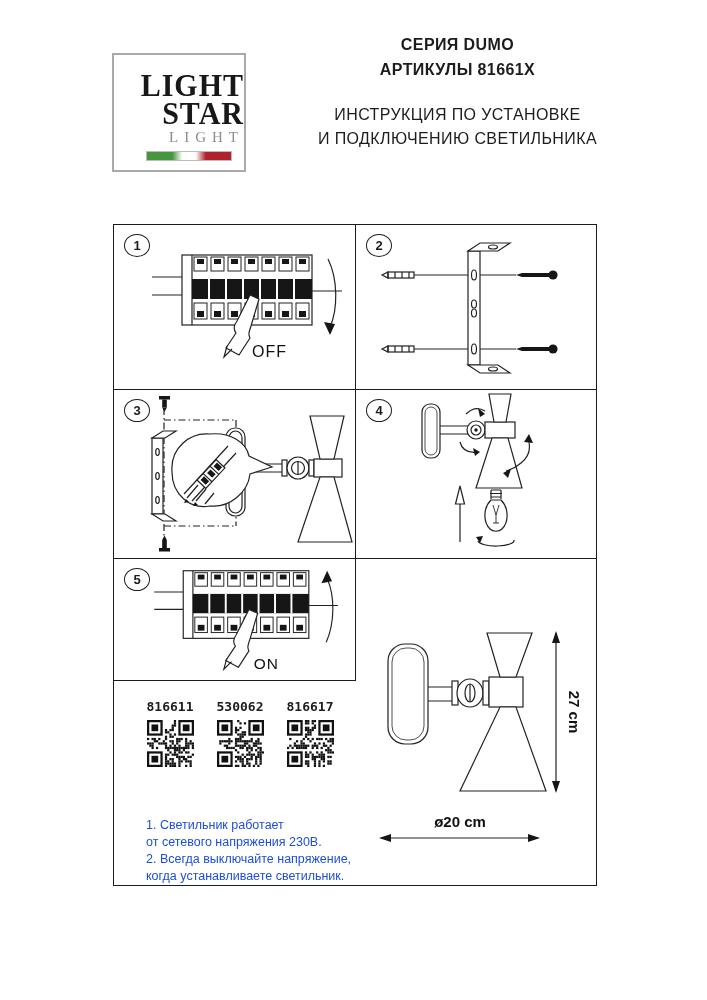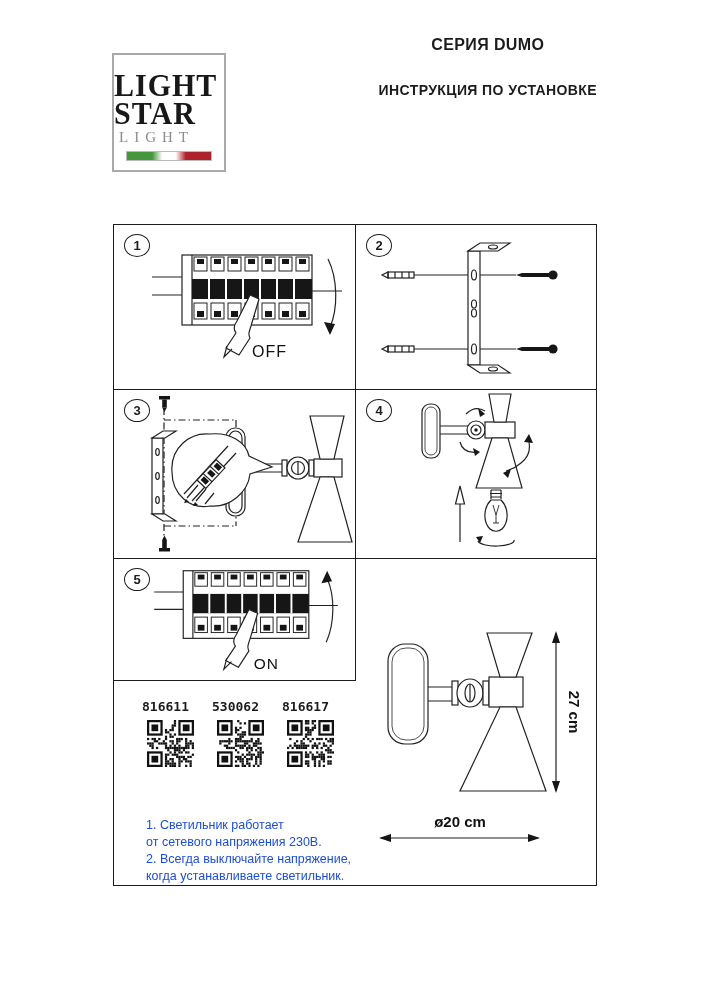--- a/index.html
+++ b/index.html
@@ -1,28 +1,28 @@
 <!DOCTYPE html>
 <html><head>
 <meta charset="utf-8">
 <style>
   html,body{margin:0;padding:0;background:#ffffff;}
   body{width:707px;height:1000px;position:relative;font-family:"Liberation Sans",sans-serif;color:#1c1c1c;overflow:hidden;}
   .abs{position:absolute;}
 
   
-  .logo-box{left:112px;top:53px;width:110px;height:115px;border:2px solid #a9a9a9;background:#fff;text-align:left;}
+  .logo-box{left:112px;top:53px;width:110px;height:115px;border:2px solid #a9a9a9;background:#fff;text-align:right;padding-left:20px;}
   .logo-word{font-family:"Liberation Serif",serif;font-weight:bold;font-size:30px;line-height:28px;letter-spacing:1px;color:#181818;transform:scaleY(1.08);}
   .logo-top-pad{height:16px;}
   .logo-group{font-family:"Liberation Serif",serif;font-size:15px;letter-spacing:6px;color:#8d8d8d;margin-top:2px;margin-left:5px;}
   .logo-flag{margin:5px auto 0 auto;width:84px;height:8px;border:1px solid #bbb;}
 
   .hdr-text{right:110px;top:32px;text-align:center;}
   .hdr-series{font-weight:bold;font-size:16px;line-height:25px;letter-spacing:.4px;}
-  .hdr-title{font-weight:bold;font-size:14px;line-height:24px;letter-spacing:.4px;margin-top:21px;}
+  .hdr-title{font-weight:normal;font-size:16px;line-height:24px;letter-spacing:.4px;margin-top:21px;}
 
   
   .grid{left:113px;top:224px;width:484px;height:662px;border:1.5px solid #1c1c1c;box-sizing:border-box;}
   .cell{position:absolute;box-sizing:border-box;background:#fff;}
   .b-r{border-right:1.5px solid #1c1c1c;}
   .b-b{border-bottom:1.5px solid #1c1c1c;}
   .c1{left:0;top:0;width:242px;height:165px;}
   .c2{left:242px;top:0;width:240px;height:165px;}
   .c3{left:0;top:165px;width:242px;height:169px;}
   .c4{left:242px;top:165px;width:240px;height:169px;}
@@ -34,39 +34,41 @@
          display:flex;align-items:center;justify-content:center;font-size:13px;font-weight:bold;background:#fff;}
 
   svg{display:block;}
   .ink{stroke:#222;fill:none;stroke-width:1.2;}
   .inkfill{fill:#fff;stroke:#222;stroke-width:1.2;}
   .solid{fill:#161616;stroke:none;}
   .lbl{font-family:"Liberation Sans",sans-serif;fill:#111;}
 
   
   .products{position:absolute;left:28px;top:18px;width:196px;display:flex;justify-content:space-between;}
-  .product{width:56px;}
+  .product{width:56px;text-align:center;}
   .product .code{font-family:"DejaVu Sans Mono",monospace;font-weight:bold;font-size:13px;letter-spacing:0;margin-bottom:6px;white-space:nowrap;}
   .qr{width:47px;height:47px;margin:0 auto;background:#fff;}
   .notes{position:absolute;left:32px;top:136px;font-size:12.5px;line-height:17px;color:#1d4ed8;}
 </style>
 </head>
 <body>
 
 <div class="abs logo-box">
   <div class="logo-top-pad"></div>
   <div class="logo-word">LIGHT</div>
   <div class="logo-word">STAR</div>
   <div class="logo-group">LIGHT</div>
   <div class="logo-flag" style="background: linear-gradient(90deg, rgb(68, 151, 60) 0px, rgb(68, 151, 60) 30%, rgb(255, 255, 255) 42%, rgb(255, 255, 255) 58%, rgb(176, 34, 43) 70%, rgb(176, 34, 43) 100%);"></div>
 </div>
 
 <div class="abs hdr-text">
   <div class="hdr-series">СЕРИЯ DUMO</div>
+  <div class="hdr-series">АРТИКУЛЫ 81661X</div>
   <div class="hdr-title">ИНСТРУКЦИЯ ПО УСТАНОВКЕ</div>
+  <div class="hdr-title" style="margin-top:0;">И ПОДКЛЮЧЕНИЮ СВЕТИЛЬНИКА</div>
 </div>
 
 <div class="abs grid">
 
   <div class="cell c1 b-r b-b">
     <div class="badge">
         <span>1</span>
       </div>
     <svg class="abs" style="left:38px;top:22px;" width="192" height="118" viewBox="0 0 192 118">
       <g class="ink">

